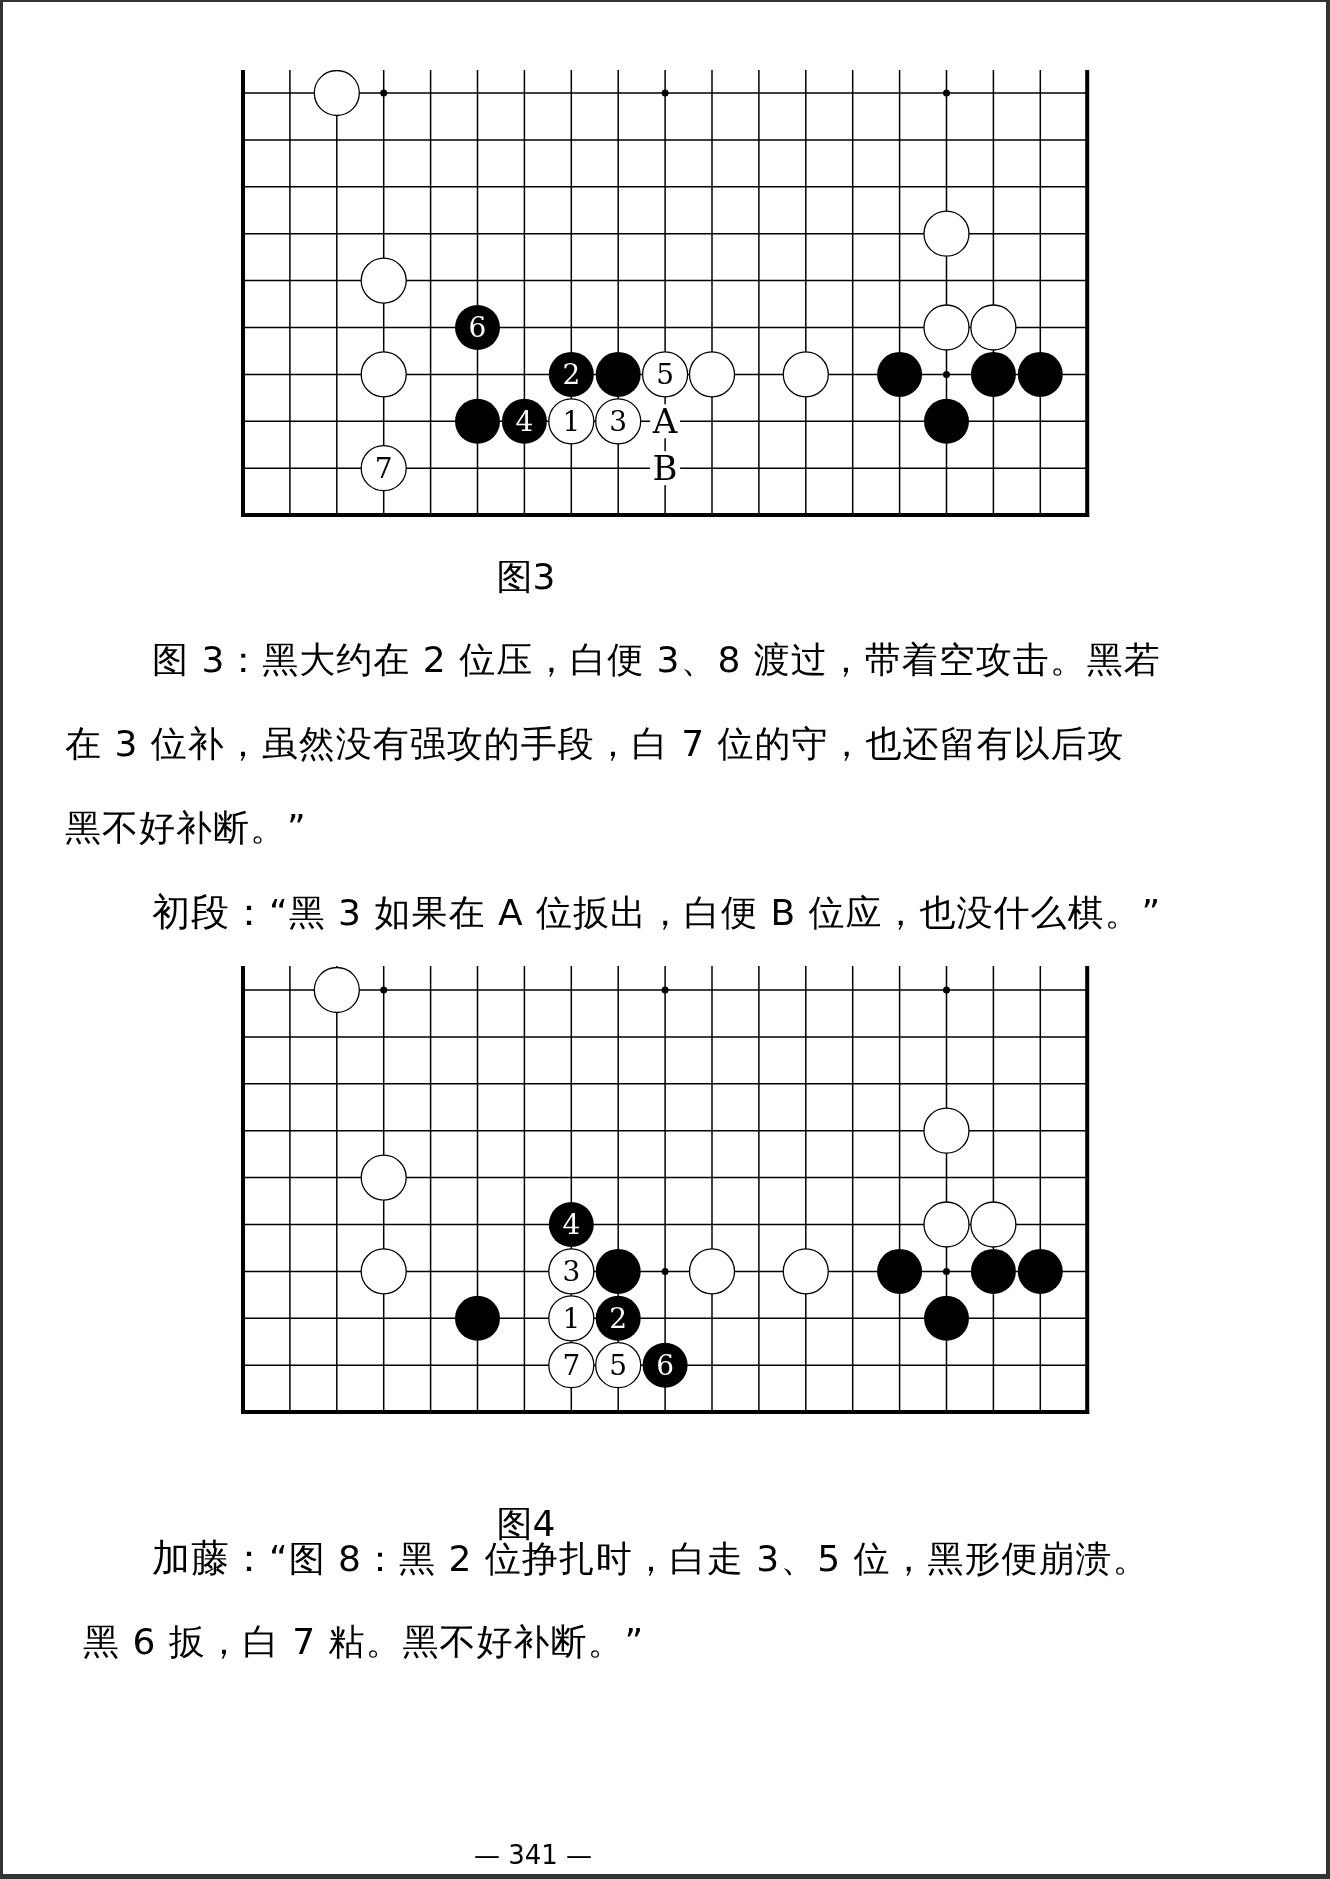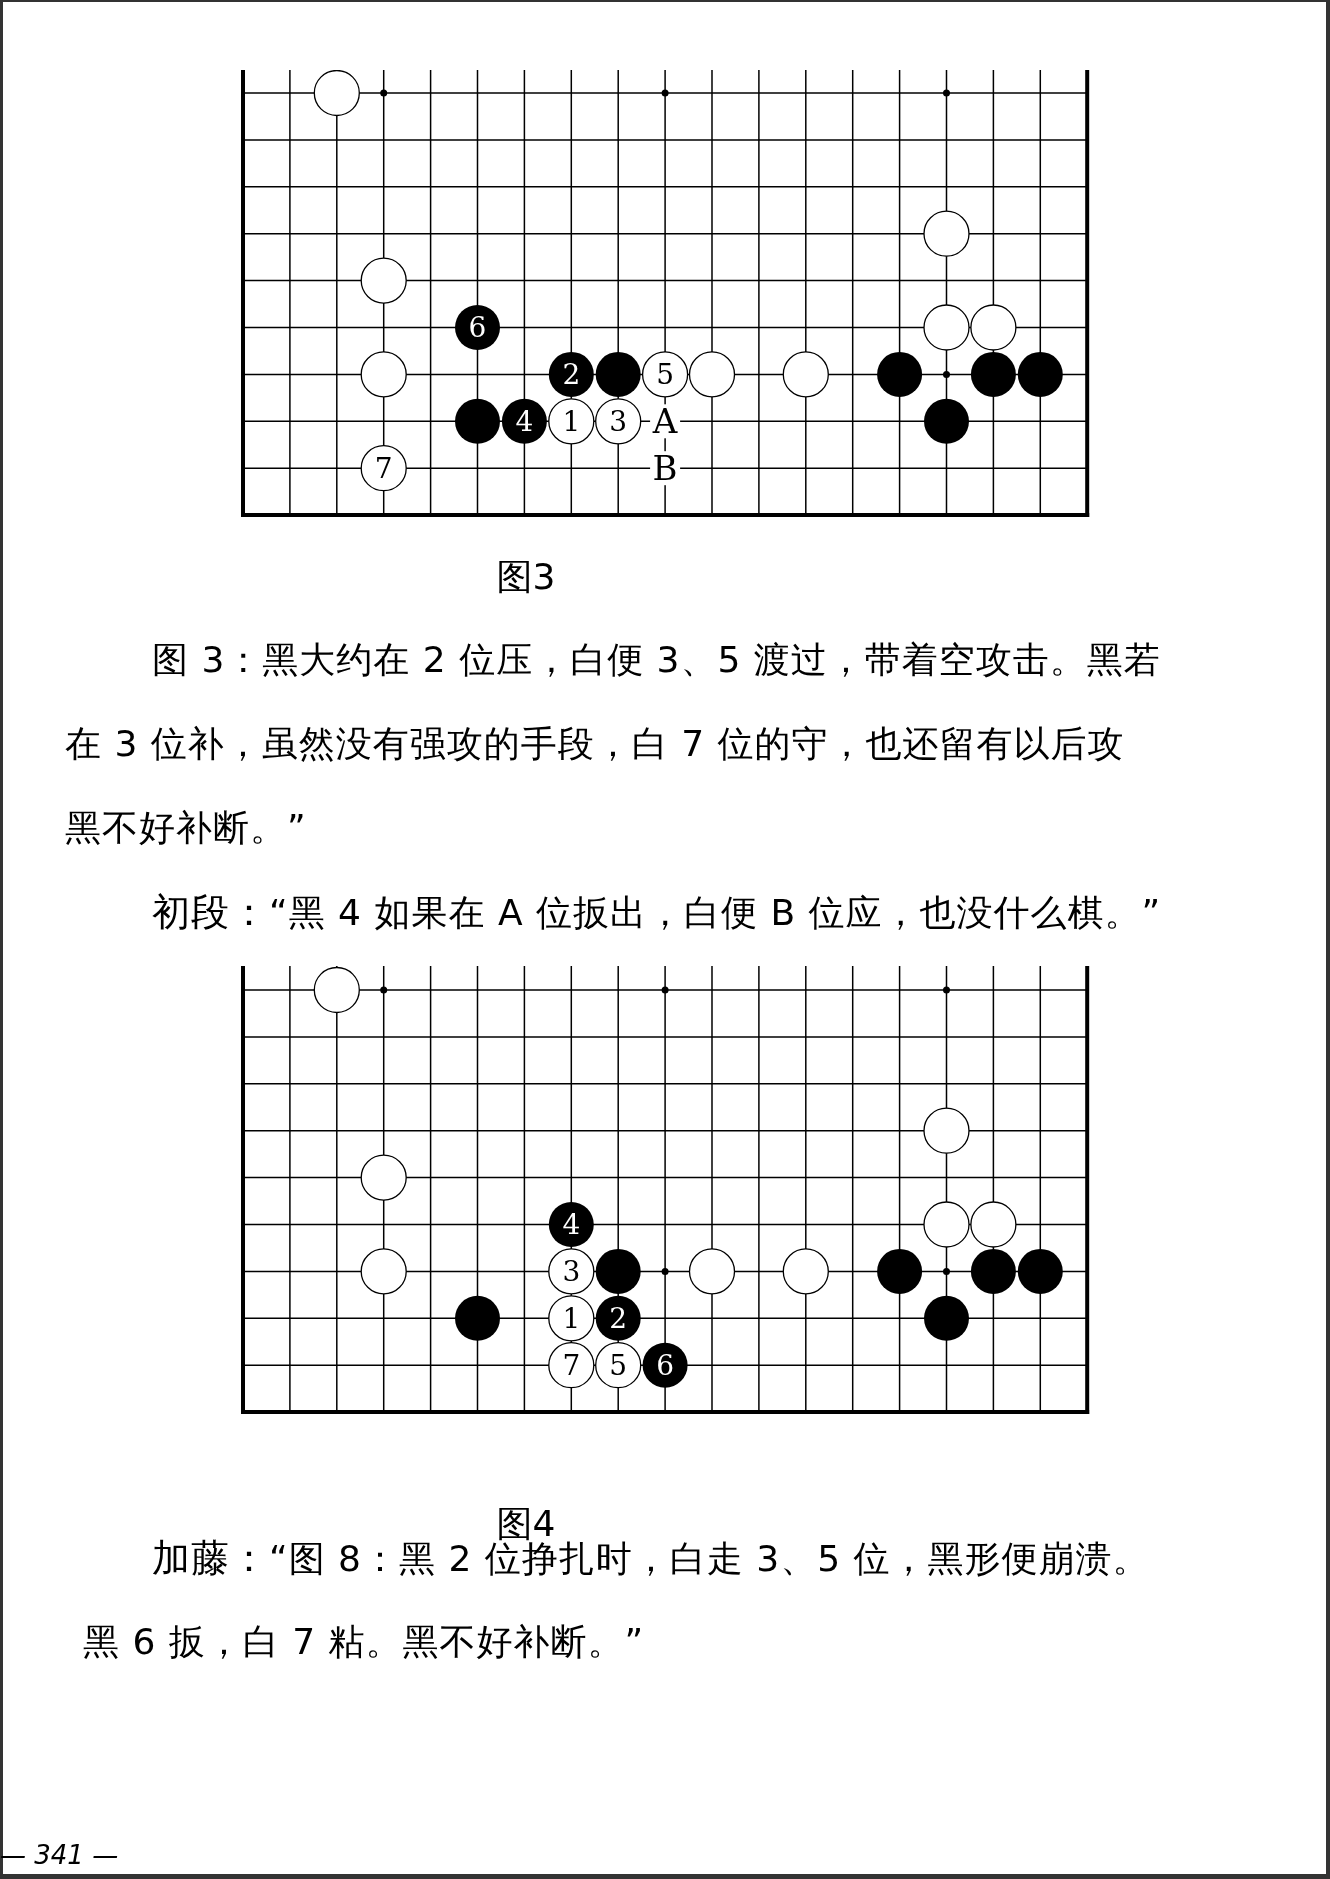--- a/index.html
+++ b/index.html
@@ -8,21 +8,21 @@
   .page-frame { position: absolute; left: 0; top: 0; width: 1330px; height: 1879px;
                 box-sizing: border-box; border-left: 3px solid #333; border-top: 2px solid #333;
                 border-right: 4px solid #333; border-bottom: 5px solid #333; pointer-events: none; }
   .board { position: absolute; left: 0; }
   .board svg { display: block; }
   .caption { position: absolute; left: 0; width: 1052px; text-align: center;
              font-size: 36px; line-height: 40px; }
   .line { position: absolute; font-size: 36px; line-height: 44px; white-space: nowrap;
           letter-spacing: 1px; }
   .speaker { font-family: "DejaVu Serif", "Liberation Serif", serif; font-size: 38px; }
-  .pagenum { position: absolute; left: 0; width: 1066px; text-align: left; font-size: 26px; top: 1840px; font-style: italic; }
+  .pagenum { position: absolute; left: 0; width: 1066px; text-align: center; font-size: 26px; top: 1840px; }
 </style>
 </head>
 <body>
 
 <div class="page-frame"></div>
 
 <div class="board" id="fig3-board" style="top: 70px;">
     <svg width="1330" height="455.0999999999999" viewBox="0 70 1330 455.0999999999999">
       <line x1="243" y1="93" x2="1087.1999999999998" y2="93" stroke="#000" stroke-width="1.5"></line>
       <line x1="243" y1="139.9" x2="1087.1999999999998" y2="139.9" stroke="#000" stroke-width="1.5"></line>
@@ -128,26 +128,26 @@
       <g>
         <circle cx="946.5" cy="327.5" r="22.5" fill="#fff" stroke="#000" stroke-width="1.3"></circle>
       </g>
       <g>
         <circle cx="993.4" cy="327.5" r="22.5" fill="#fff" stroke="#000" stroke-width="1.3"></circle>
       </g>
     </svg>
   </div>
 <div class="caption" style="top:557px">图3</div>
 
-<div class="line" style="left:152px; top:638px">图 3：黑大约在 2 位压，白便 3、5 渡过，带着空攻击。黑若</div>
+<div class="line" style="left:152px; top:638px">图 3：黑大约在 2 位压，白便 3、8 渡过，带着空攻击。黑若</div>
 <div class="line" style="left:65px; top:722px">在 3 位补，虽然没有强攻的手段，白 7 位的守，也还留有以后攻</div>
 <div class="line" style="left:65px; top:806px">黑不好补断。”</div>
 
 <div class="line" style="left:152px; top:890px">
-  <span class="speaker">初段：</span><span>“黑 4 如果在 A 位扳出，白便 B 位应，也没什么棋。”</span>
+  <span class="speaker">初段：</span><span>“黑 3 如果在 A 位扳出，白便 B 位应，也没什么棋。”</span>
 </div>
 
 <div class="board" id="fig4-board" style="top: 966px;">
     <svg width="1330" height="456.0999999999999" viewBox="0 966 1330 456.0999999999999">
       <line x1="243" y1="990" x2="1087.1999999999998" y2="990" stroke="#000" stroke-width="1.5"></line>
       <line x1="243" y1="1036.9" x2="1087.1999999999998" y2="1036.9" stroke="#000" stroke-width="1.5"></line>
       <line x1="243" y1="1083.8" x2="1087.1999999999998" y2="1083.8" stroke="#000" stroke-width="1.5"></line>
       <line x1="243" y1="1130.7" x2="1087.1999999999998" y2="1130.7" stroke="#000" stroke-width="1.5"></line>
       <line x1="243" y1="1177.6" x2="1087.1999999999998" y2="1177.6" stroke="#000" stroke-width="1.5"></line>
       <line x1="243" y1="1224.5" x2="1087.1999999999998" y2="1224.5" stroke="#000" stroke-width="1.5"></line>

